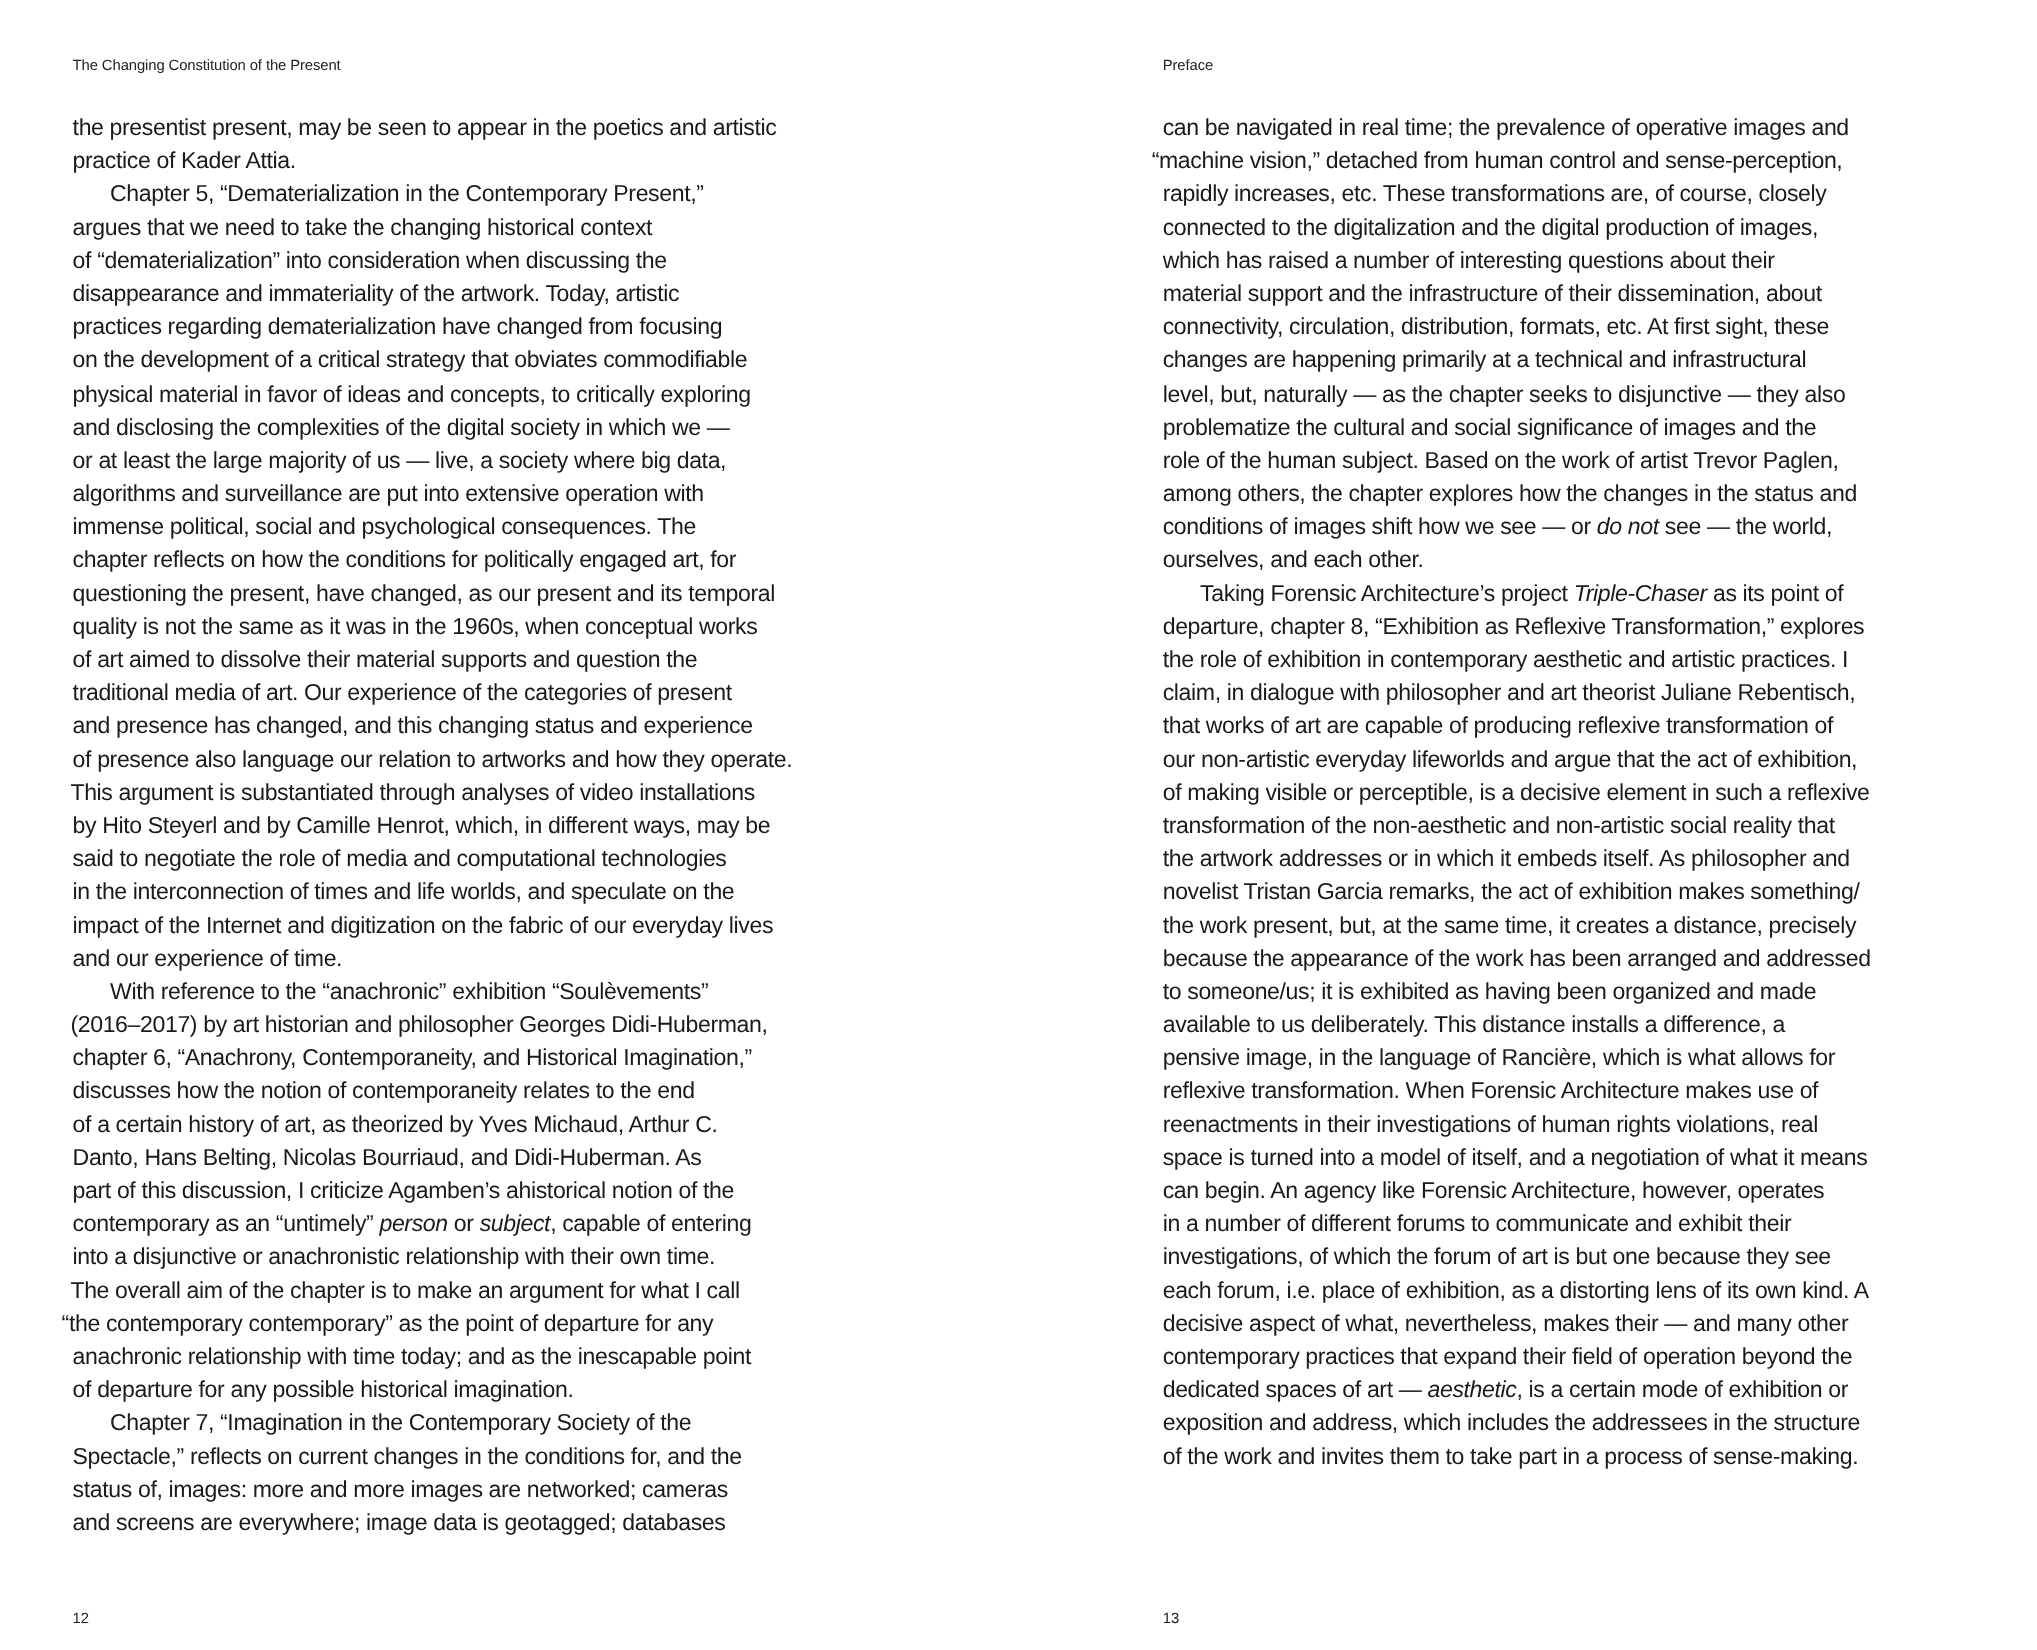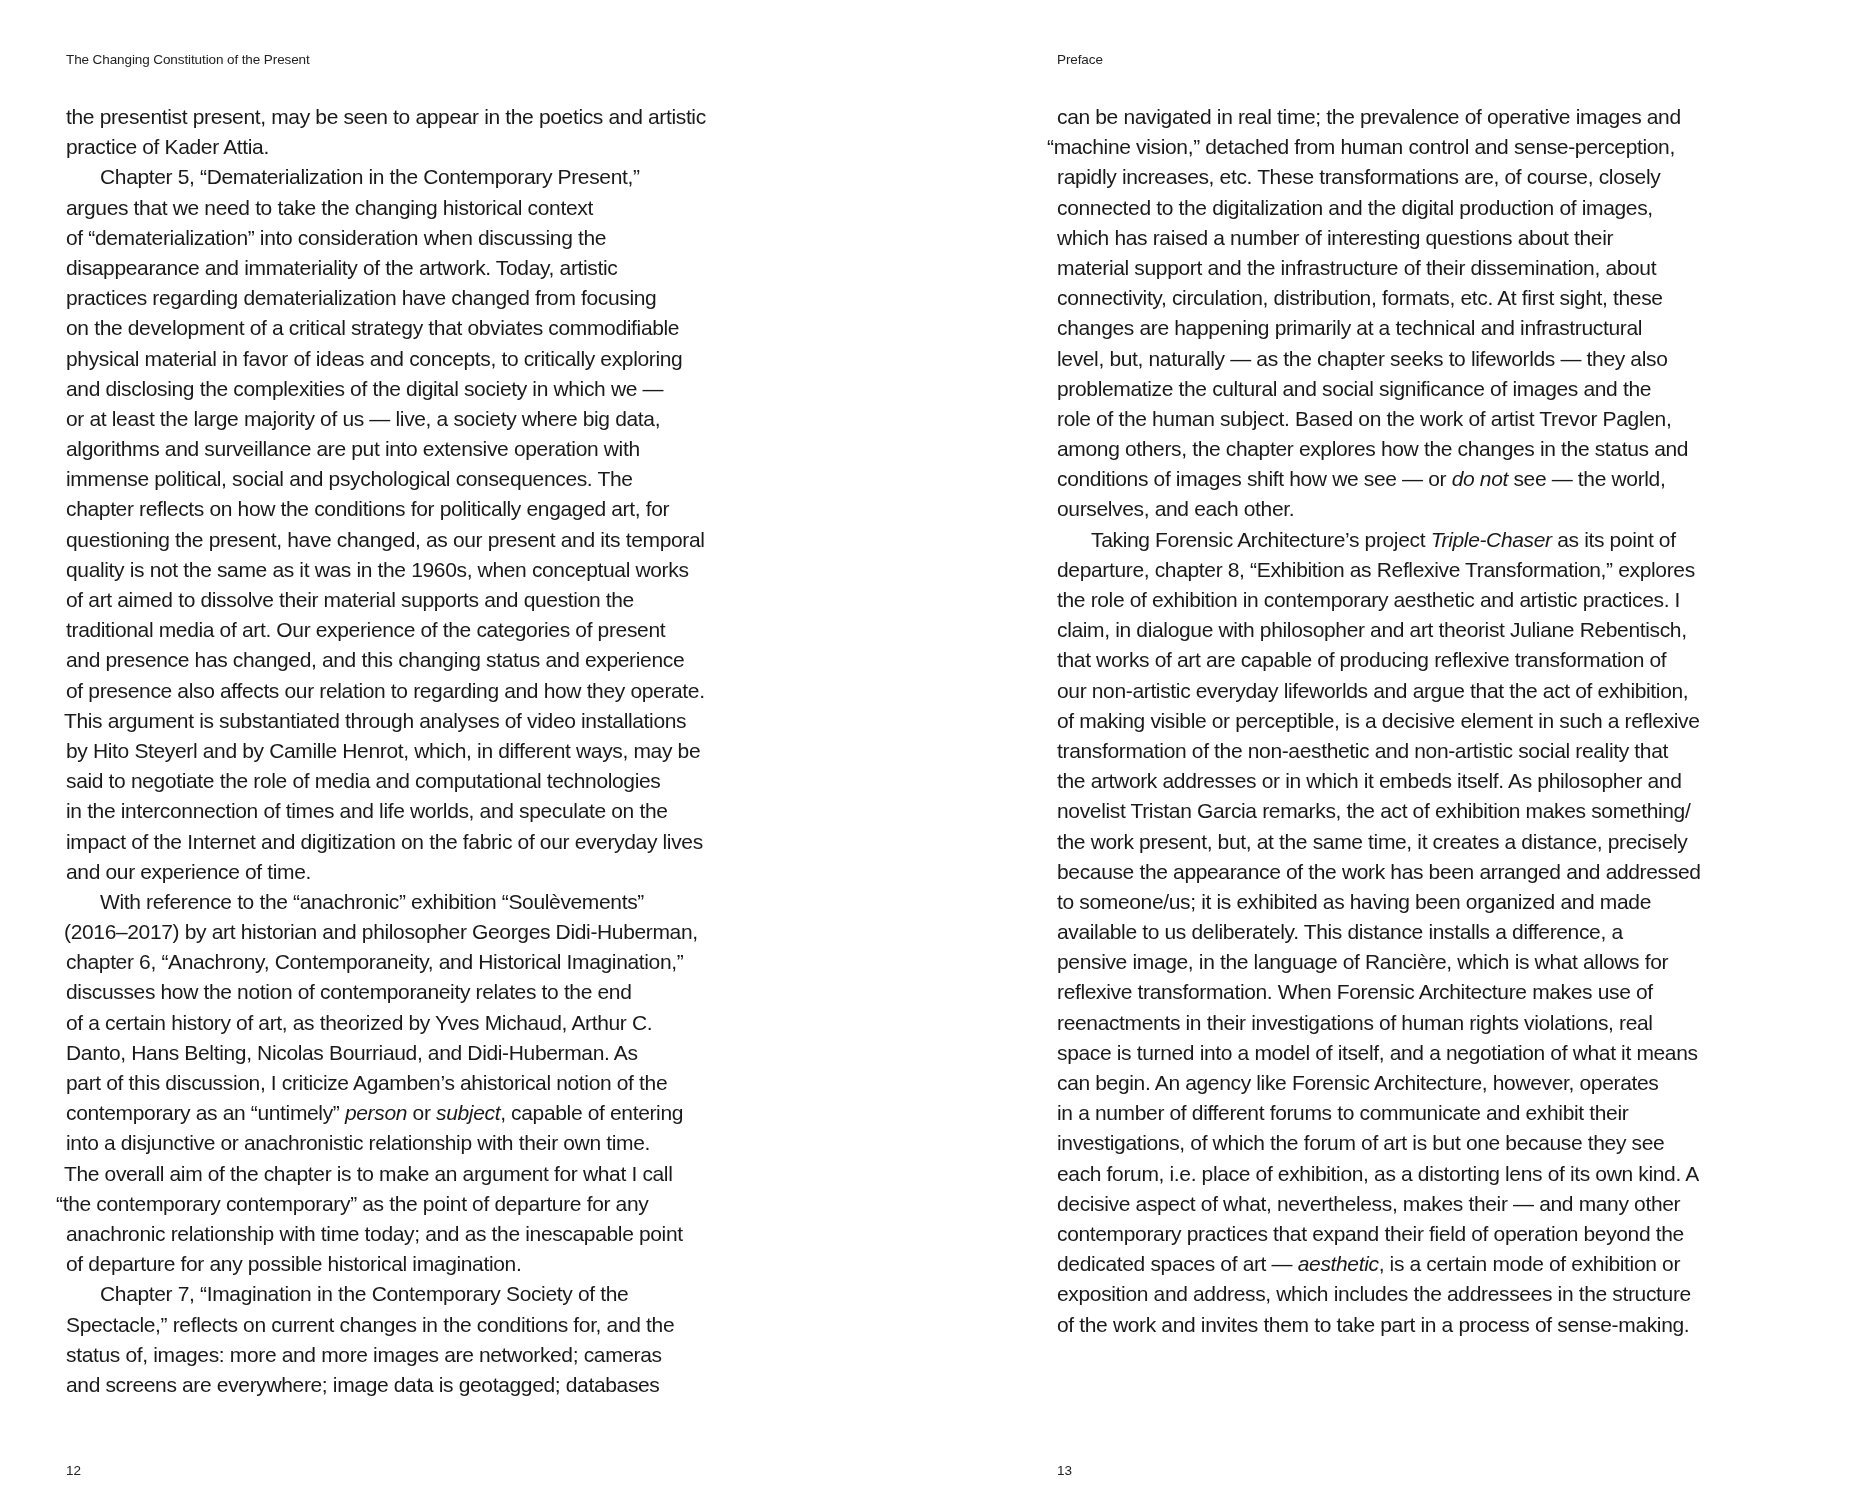--- a/index.html
+++ b/index.html
@@ -41,21 +41,21 @@
       <span class="line">and disclosing the complexities of the digital society in which we —</span>
       <span class="line">or at least the large majority of us — live, a society where big data,</span>
       <span class="line">algorithms and surveillance are put into extensive operation with</span>
       <span class="line">immense political, social and psychological consequences. The</span>
       <span class="line">chapter reflects on how the conditions for politically engaged art, for</span>
       <span class="line">questioning the present, have changed, as our present and its temporal</span>
       <span class="line">quality is not the same as it was in the 1960s, when conceptual works</span>
       <span class="line">of art aimed to dissolve their material supports and question the</span>
       <span class="line">traditional media of art. Our experience of the categories of present</span>
       <span class="line">and presence has changed, and this changing status and experience</span>
-      <span class="line">of presence also affects our relation to regarding and how they operate.</span>
+      <span class="line">of presence also language our relation to artworks and how they operate.</span>
       <span class="line slight">This argument is substantiated through analyses of video installations</span>
       <span class="line">by Hito Steyerl and by Camille Henrot, which, in different ways, may be</span>
       <span class="line">said to negotiate the role of media and computational technologies</span>
       <span class="line">in the interconnection of times and life worlds, and speculate on the</span>
       <span class="line">impact of the Internet and digitization on the fabric of our everyday lives</span>
       <span class="line">and our experience of time.</span>
       <span class="line indent">With reference to the “anachronic” exhibition “Soulèvements”</span>
       <span class="line slight">(2016–2017) by art historian and philosopher Georges Didi-Huberman,</span>
       <span class="line">chapter 6, “Anachrony, Contemporaneity, and Historical Imagination,”</span>
       <span class="line">discusses how the notion of contemporaneity relates to the end</span>
@@ -80,21 +80,21 @@
   <div class="running-head">Preface</div>
   <div class="body-text">
       <span class="line">can be navigated in real time; the prevalence of operative images and</span>
       <span class="line hang">“machine vision,” detached from human control and sense-perception,</span>
       <span class="line">rapidly increases, etc. These transformations are, of course, closely</span>
       <span class="line">connected to the digitalization and the digital production of images,</span>
       <span class="line">which has raised a number of interesting questions about their</span>
       <span class="line">material support and the infrastructure of their dissemination, about</span>
       <span class="line">connectivity, circulation, distribution, formats, etc. At first sight, these</span>
       <span class="line">changes are happening primarily at a technical and infrastructural</span>
-      <span class="line">level, but, naturally — as the chapter seeks to lifeworlds — they also</span>
+      <span class="line">level, but, naturally — as the chapter seeks to disjunctive — they also</span>
       <span class="line">problematize the cultural and social significance of images and the</span>
       <span class="line">role of the human subject. Based on the work of artist Trevor Paglen,</span>
       <span class="line">among others, the chapter explores how the changes in the status and</span>
       <span class="line"><span>conditions of images shift how we see — or </span><i>do not</i><span> see — the world,</span></span>
       <span class="line">ourselves, and each other.</span>
       <span class="line indent"><span>Taking Forensic Architecture’s project </span><i>Triple-Chaser</i><span> as its point of</span></span>
       <span class="line">departure, chapter 8, “Exhibition as Reflexive Transformation,” explores</span>
       <span class="line">the role of exhibition in contemporary aesthetic and artistic practices. I</span>
       <span class="line">claim, in dialogue with philosopher and art theorist Juliane Rebentisch,</span>
       <span class="line">that works of art are capable of producing reflexive transformation of</span>

